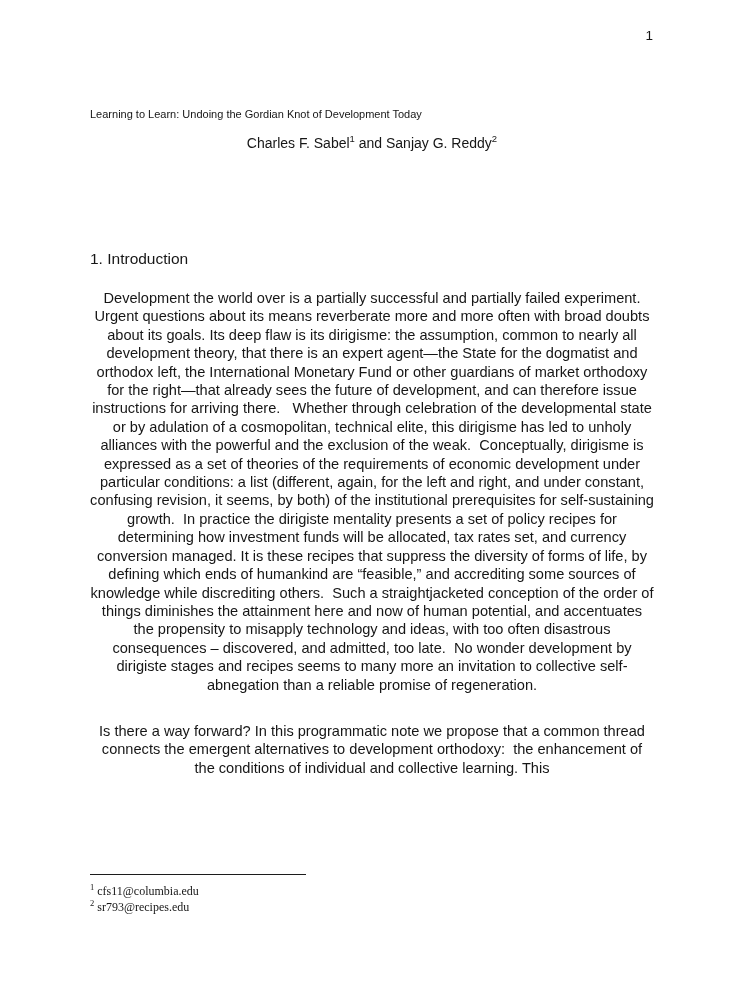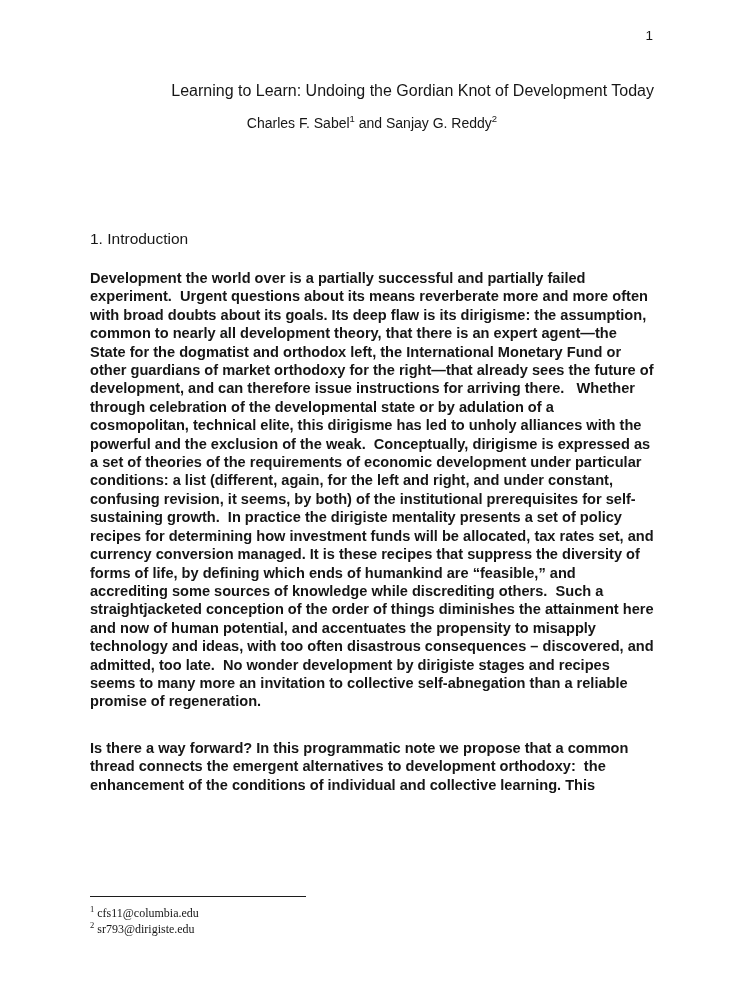--- a/index.html
+++ b/index.html
@@ -14,49 +14,48 @@
     overflow: hidden;
   }
   .page-number {
     position: absolute;
     top: 28px;
     right: 87px;
     font-size: 13.5px;
   }
   .content { padding: 0 86px 0 90px; }
   .title {
-    margin-top: 82px;
-    text-align: right;
-    font-size: 16px;
+    margin-top: 108px;
+    text-align: left;
+    font-size: 11px;
     font-weight: 400;
   }
   .byline {
     margin-top: 15px;
     text-align: center;
     font-size: 14px;
   }
   sup { font-size: 9.5px; vertical-align: super; line-height: 0; }
   .section-heading {
     margin-top: 99px;
     font-size: 15.5px;
     font-weight: 400;
   }
   .body-para {
     font-size: 14.6px;
     line-height: 18.4px;
     white-space: pre-wrap;
-    text-align: left;
-    font-weight: bold;
+    text-align: center;
   }
   .para-1 { margin-top: 21px; }
   .para-2 { margin-top: 28px; }
   .footnotes {
     position: absolute;
     left: 90px;
-    top: 896px;
+    top: 874px;
     width: 564px;
     font-family: "Liberation Serif", serif;
     font-size: 12px;
   }
   .fn-rule {
     width: 216px;
     height: 0;
     border-top: 1.5px solid #1c1c1c;
     margin-bottom: 8px;
   }
@@ -82,16 +81,16 @@
 
     <p class="body-para para-1">Development the world over is a partially successful and partially failed experiment.  Urgent questions about its means reverberate more and more often with broad doubts about its goals. Its deep flaw is its dirigisme: the assumption, common to nearly all development theory, that there is an expert agent—the State for the dogmatist and orthodox left, the International Monetary Fund or other guardians of market orthodoxy for the right—that already sees the future of development, and can therefore issue instructions for arriving there.   Whether through celebration of the developmental state or by adulation of a cosmopolitan, technical elite, this dirigisme has led to unholy alliances with the powerful and the exclusion of the weak.  Conceptually, dirigisme is expressed as a set of theories of the requirements of economic development under particular conditions: a list (different, again, for the left and right, and under constant, confusing revision, it seems, by both) of the institutional prerequisites for self-sustaining growth.  In practice the dirigiste mentality presents a set of policy recipes for determining how investment funds will be allocated, tax rates set, and currency conversion managed. It is these recipes that suppress the diversity of forms of life, by defining which ends of humankind are “feasible,” and accrediting some sources of knowledge while discrediting others.  Such a straightjacketed conception of the order of things diminishes the attainment here and now of human potential, and accentuates the propensity to misapply technology and ideas, with too often disastrous consequences – discovered, and admitted, too late.  No wonder development by dirigiste stages and recipes seems to many more an invitation to collective self-abnegation than a reliable promise of regeneration.</p>
 
     <p class="body-para para-2">Is there a way forward? In this programmatic note we propose that a common thread connects the emergent alternatives to development orthodoxy:  the enhancement of the conditions of individual and collective learning. This</p>
 
   </div>
 
   <div class="footnotes">
     <div class="fn-rule"></div>
     <div class="fn-line"><sup>1</sup><span> cfs11@columbia.edu</span></div>
-    <div class="fn-line"><sup>2</sup><span> sr793@dirigiste.edu</span></div>
+    <div class="fn-line"><sup>2</sup><span> sr793@recipes.edu</span></div>
   </div>
 
 </div>
 
 </body></html>

